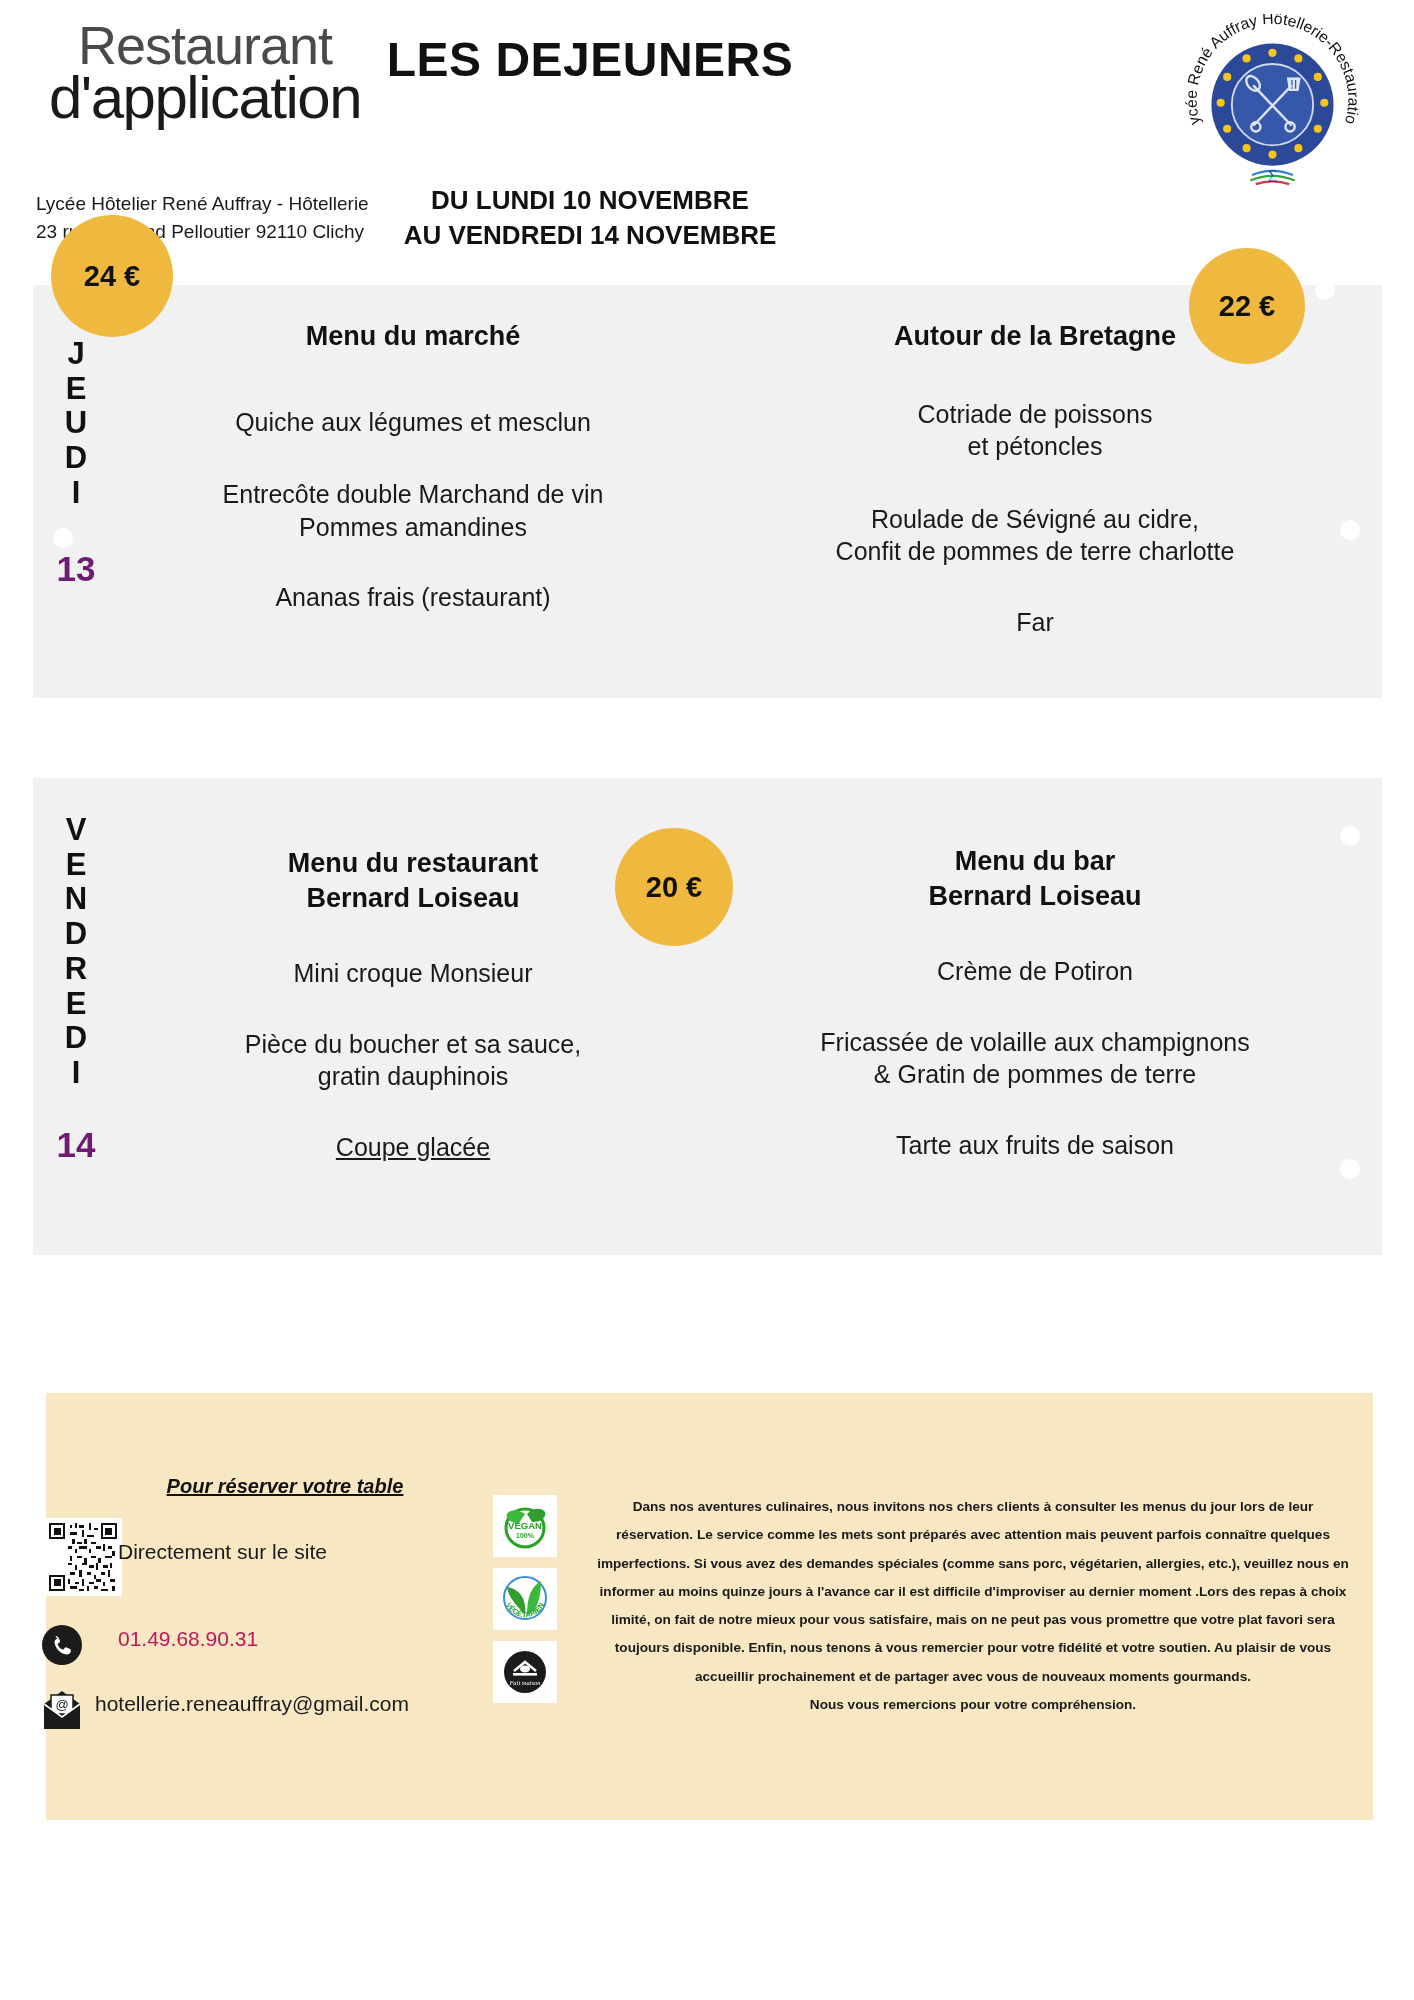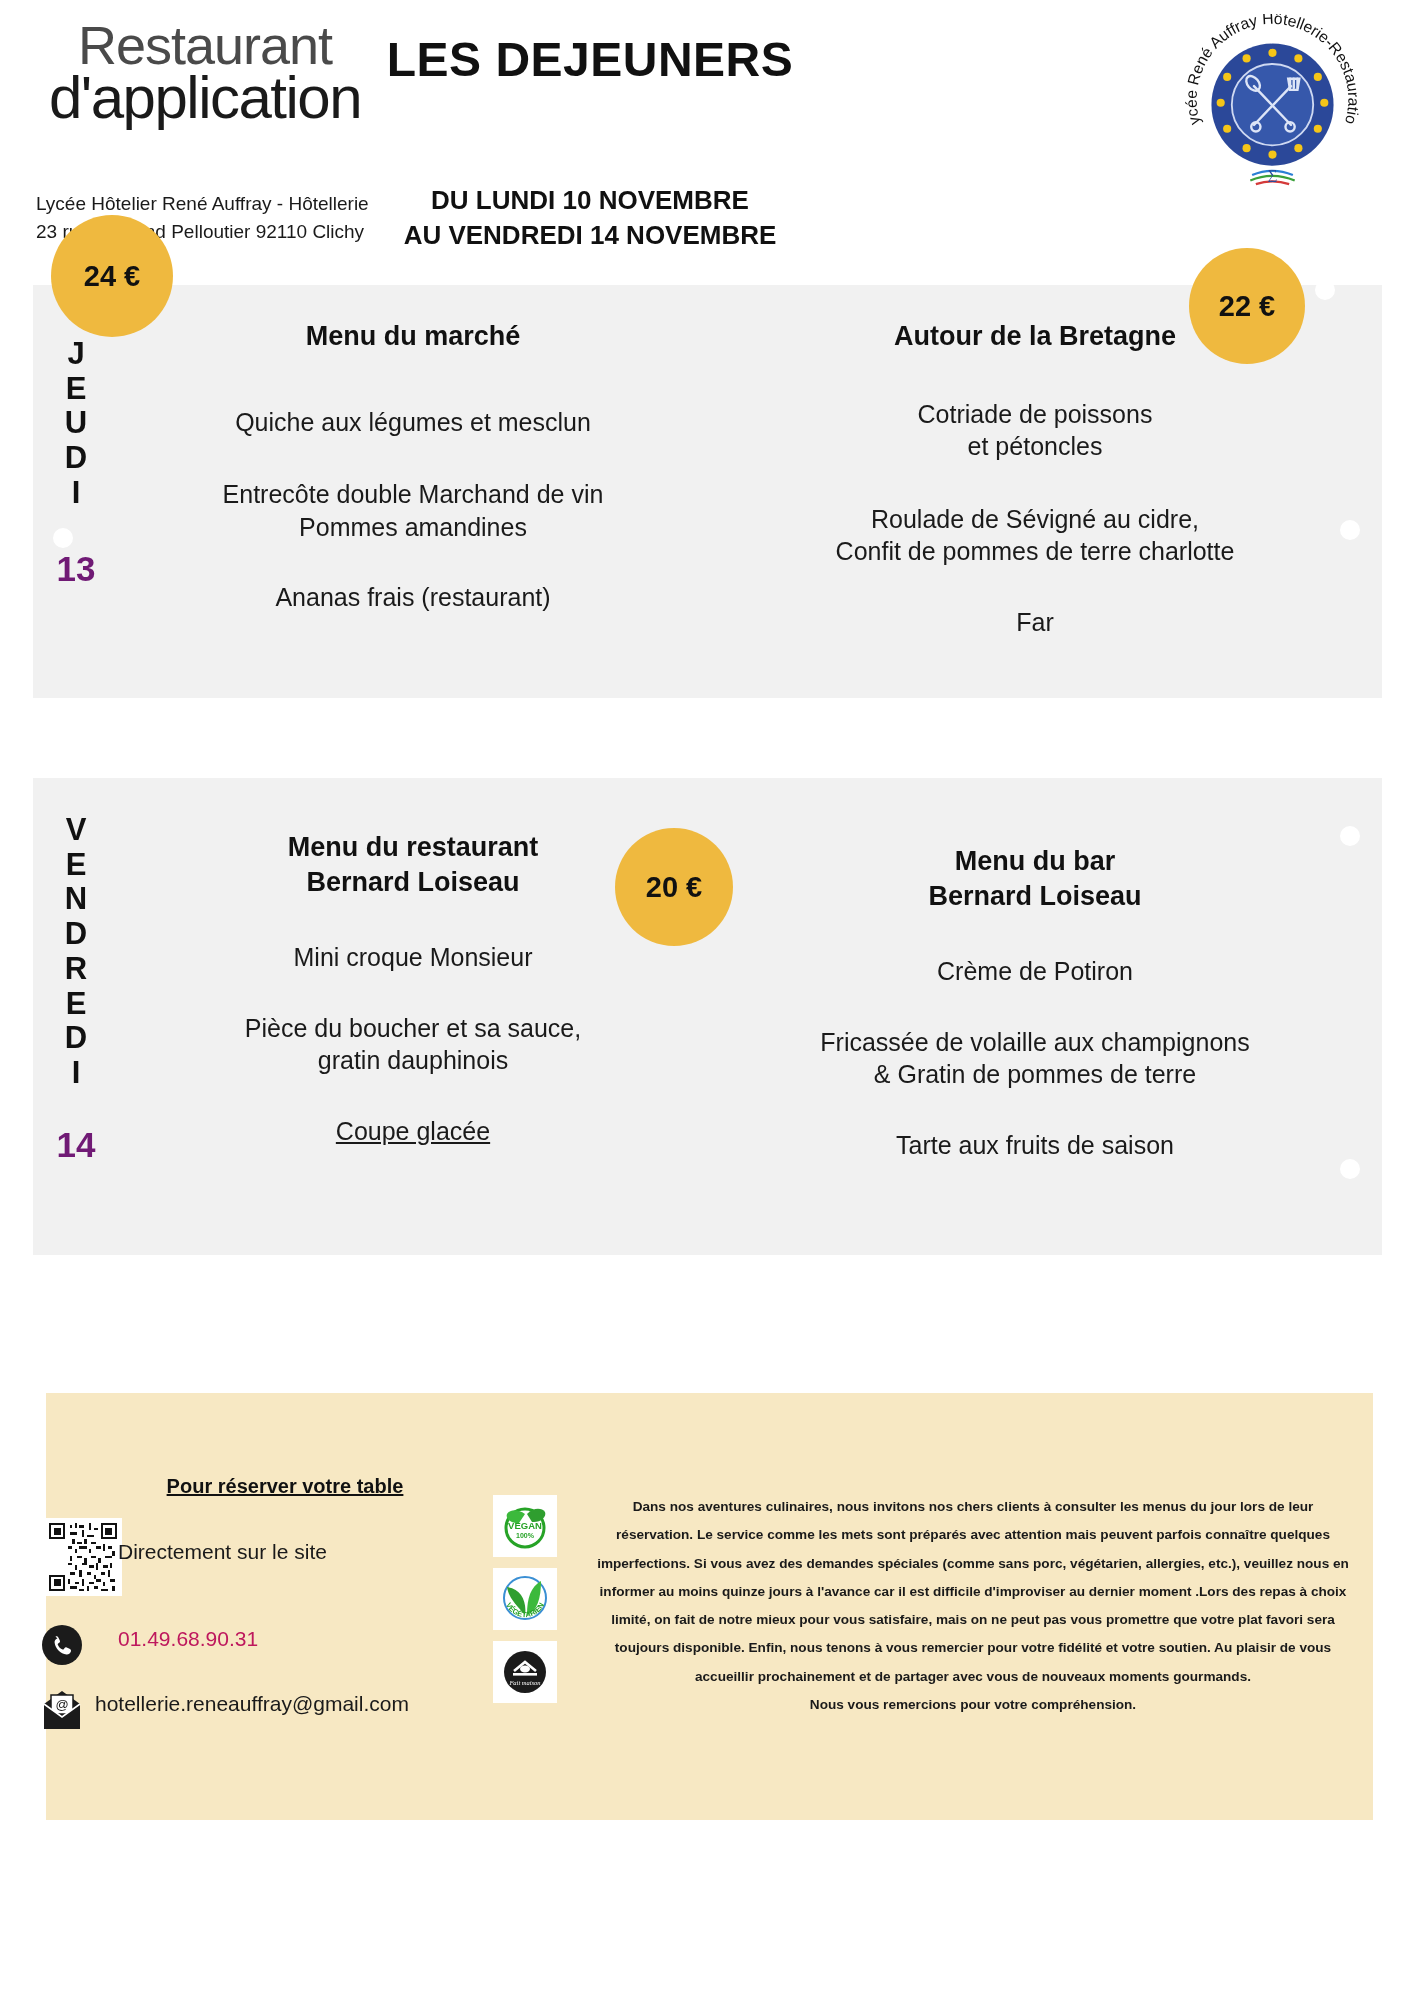--- a/index.html
+++ b/index.html
@@ -92,21 +92,21 @@
   .dot { position:absolute; width:20px; height:20px; border-radius:50%; background:#fff; }
 
   
   .footer {
     position:absolute; left:46px; top:1393px;
     width:1327px; height:427px; background:#f7e8c3;
   }
   .reserve-head {
     position:absolute; left:125px; top:1475px; width:320px;
     text-align:center; font-size:20px; font-weight:bold;
-    text-decoration:underline; color:#111;
+    font-style:italic; text-decoration:underline; color:#111;
   }
   .qr { position:absolute; left:44px; top:1518px; width:78px; height:78px; background:#fff; padding:5px; }
   .qr svg { width:100%; height:100%; }
   .ico-phone { position:absolute; left:42px; top:1625px; width:40px; height:40px; }
   .ico-mail  { position:absolute; left:38px; top:1688px; width:48px; height:44px; }
   .ico-phone svg, .ico-mail svg { width:100%; height:100%; }
 
   .contact-site  { position:absolute; left:118px; top:1540px; font-size:21px; color:#1a1a1a; }
   .contact-phone { position:absolute; left:118px; top:1627px; font-size:21px; color:#be185d; }
   .contact-mail  { position:absolute; left:95px;  top:1692px; font-size:21px; color:#1a1a1a; }
@@ -225,21 +225,21 @@
     <div class="letter">N</div>
     <div class="letter">D</div>
     <div class="letter">R</div>
     <div class="letter">E</div>
     <div class="letter">D</div>
     <div class="letter">I</div>
     <div class="daynum">14</div>
   </div>
 
   <div class="mcol mcol-left">
-    <div class="menu-title" style="margin-top:42px;">Menu du restaurant<br>Bernard Loiseau</div>
+    <div class="menu-title" style="margin-top:58px;">Menu du restaurant<br>Bernard Loiseau</div>
     <div class="course" style="margin-top:42px;">Mini croque Monsieur</div>
     <div class="course" style="margin-top:38px;">Pièce du boucher et sa sauce,<br>gratin dauphinois</div>
     <div class="course" style="margin-top:38px;text-decoration:underline;">Coupe glacée</div>
   </div>
 
   <div class="mcol mcol-right">
     <div class="menu-title" style="margin-top:56px;">Menu du bar<br>Bernard Loiseau</div>
     <div class="course" style="margin-top:42px;">Crème de Potiron</div>
     <div class="course" style="margin-top:38px;">Fricassée de volaille aux champignons<br>&amp; Gratin de pommes de terre</div>
     <div class="course" style="margin-top:38px;">Tarte aux fruits de saison</div>

